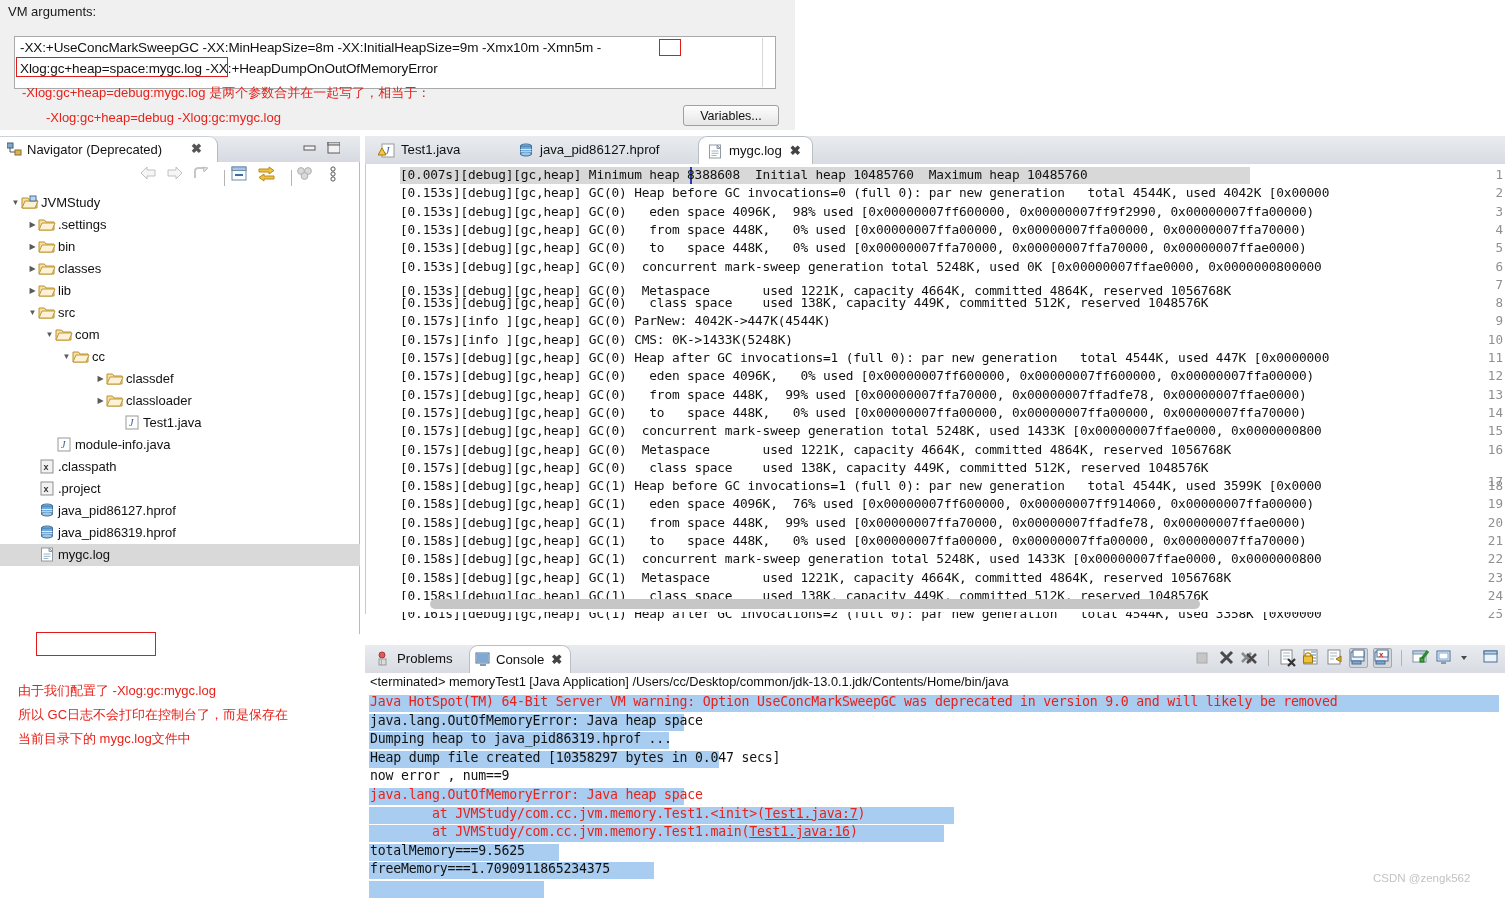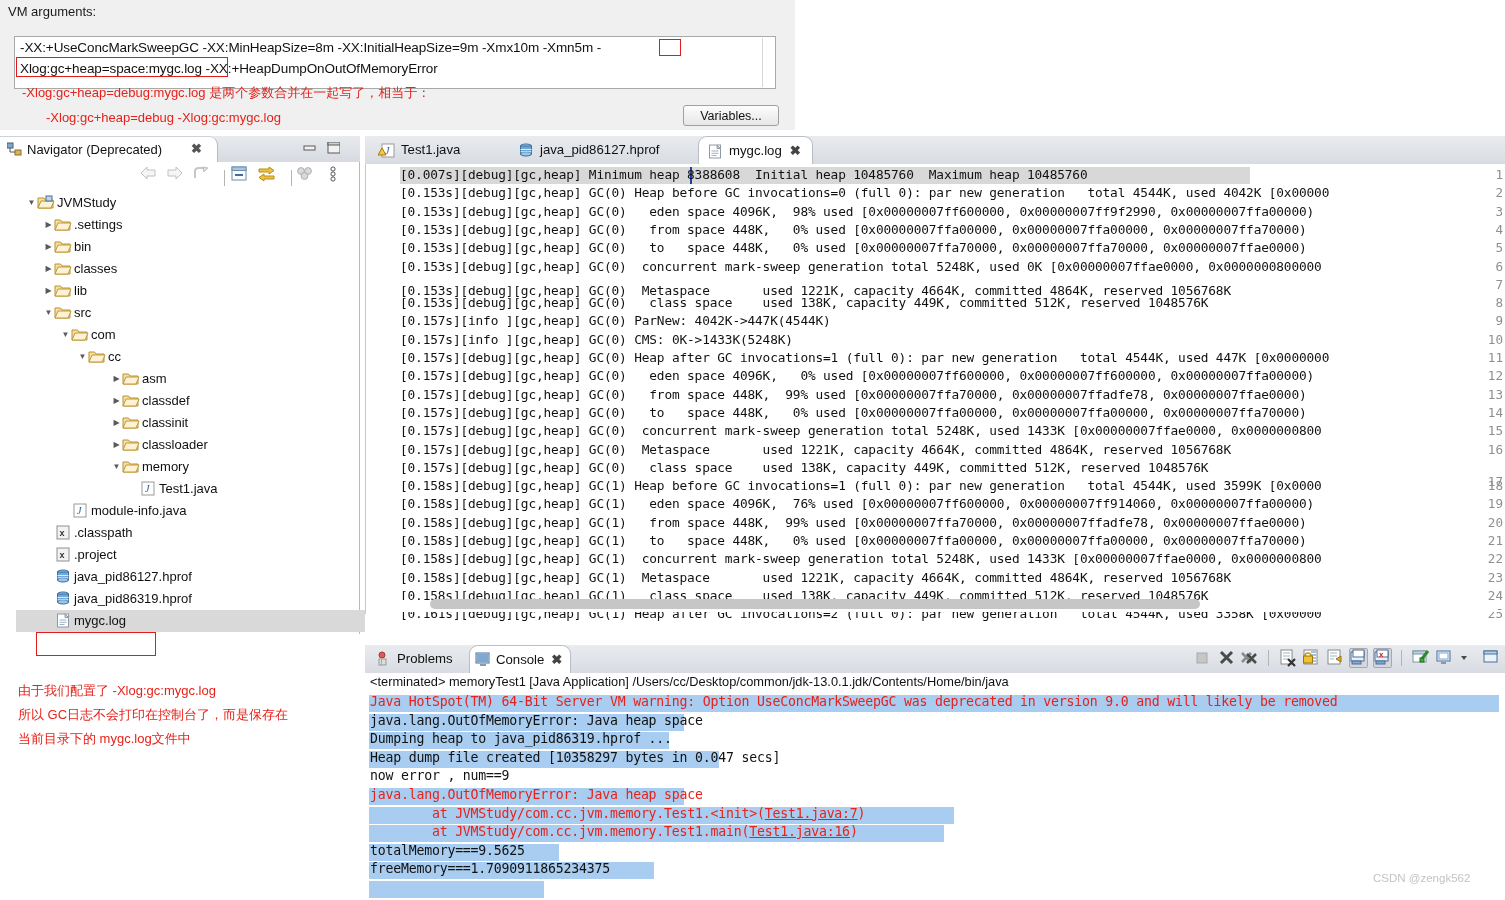--- a/index.html
+++ b/index.html
@@ -27,21 +27,21 @@
      border-right:1px solid #b6bbc2; }
   .nav-tabbg { position:absolute; left:0; top:0; width:360px; height:26px;
      background:linear-gradient(#e8eaee,#d6dae1); }
   .nav-tab { position:absolute; left:0; top:0; width:218px; height:26px;
      background:#fff; border-top-right-radius:9px; border-right:1px solid #b6bbc2;
      border-top:1px solid #cdd2d8; }
   .nav-tab-title { position:absolute; left:27px; top:5px; font-size:13px; color:#111; white-space:nowrap;}
   .nav-tab-close { position:absolute; left:191px; top:4px; font-size:13px; color:#555; font-weight:bold;}
   .nav-minmax { position:absolute; top:6px; width:13px; height:12px; }
   .nav-toolbar { position:absolute; left:0px; top:28px; width:360px; height:26px; }
-  .nav-tree { position:absolute; left:16px; top:56px; width:360px; right:0; font-size:13px; color:#111; }
+  .nav-tree { position:absolute; left:0; top:56px; width:360px; right:0; font-size:13px; color:#111; }
   .t-row { position:relative; height:22px; line-height:22px; white-space:nowrap; }
   .t-row.sel { background:#d9d9d9; }
   .arrow { display:inline-block; width:11px; text-align:center; font-size:8px; color:#5a5a5a; vertical-align:2px;}
   .ico { display:inline-block; width:18px; height:15px; vertical-align:-3px; }
   .tlabel { margin-left:2px; }
 
   
   .editor { position:absolute; left:365px; top:136px; width:1140px; height:503px; background:#fff; }
   .ed-tabstrip { position:absolute; left:0; top:0; width:1140px; height:28px;
      background:linear-gradient(#e9ebef,#d8dce2); }
@@ -188,37 +188,25 @@
             <path d="M1 3 h5.5 l1.5 2 H16 v8 H1 Z" fill="#f6dfa6" stroke="#b9922f"></path>
             <path d="M1 13 L4 6 H17 L14 13 Z" fill="#fdf2d6" stroke="#c09a34"></path>
           </svg><span class="tlabel">com</span></div>
         <div class="t-row"><span style="display: inline-block; width: 61px;"></span><span class="arrow">▼</span><svg width="18" height="15" class="ico">
             <path d="M1 3 h5.5 l1.5 2 H16 v8 H1 Z" fill="#f6dfa6" stroke="#b9922f"></path>
             <path d="M1 13 L4 6 H17 L14 13 Z" fill="#fdf2d6" stroke="#c09a34"></path>
           </svg><span class="tlabel">cc</span></div>
         <div class="t-row"><span style="display: inline-block; width: 95px;"></span><span class="arrow">▶</span><svg width="18" height="15" class="ico">
             <path d="M1 3 h5.5 l1.5 2 H16 v8 H1 Z" fill="#f6dfa6" stroke="#b9922f"></path>
             <path d="M1 13 L4 6 H17 L14 13 Z" fill="#fdf2d6" stroke="#c09a34"></path>
-          </svg><span class="tlabel">asm</span></div>
-        <div class="t-row"><span style="display: inline-block; width: 95px;"></span><span class="arrow">▶</span><svg width="18" height="15" class="ico">
-            <path d="M1 3 h5.5 l1.5 2 H16 v8 H1 Z" fill="#f6dfa6" stroke="#b9922f"></path>
-            <path d="M1 13 L4 6 H17 L14 13 Z" fill="#fdf2d6" stroke="#c09a34"></path>
           </svg><span class="tlabel">classdef</span></div>
         <div class="t-row"><span style="display: inline-block; width: 95px;"></span><span class="arrow">▶</span><svg width="18" height="15" class="ico">
             <path d="M1 3 h5.5 l1.5 2 H16 v8 H1 Z" fill="#f6dfa6" stroke="#b9922f"></path>
             <path d="M1 13 L4 6 H17 L14 13 Z" fill="#fdf2d6" stroke="#c09a34"></path>
-          </svg><span class="tlabel">classinit</span></div>
-        <div class="t-row"><span style="display: inline-block; width: 95px;"></span><span class="arrow">▶</span><svg width="18" height="15" class="ico">
-            <path d="M1 3 h5.5 l1.5 2 H16 v8 H1 Z" fill="#f6dfa6" stroke="#b9922f"></path>
-            <path d="M1 13 L4 6 H17 L14 13 Z" fill="#fdf2d6" stroke="#c09a34"></path>
           </svg><span class="tlabel">classloader</span></div>
-        <div class="t-row"><span style="display: inline-block; width: 95px;"></span><span class="arrow">▼</span><svg width="18" height="15" class="ico">
-            <path d="M1 3 h5.5 l1.5 2 H16 v8 H1 Z" fill="#f6dfa6" stroke="#b9922f"></path>
-            <path d="M1 13 L4 6 H17 L14 13 Z" fill="#fdf2d6" stroke="#c09a34"></path>
-          </svg><span class="tlabel">memory</span></div>
         <div class="t-row"><span style="display: inline-block; width: 112px;"></span><span class="arrow"></span><svg width="18" height="15" class="ico">
             <rect x="3" y="1" width="12" height="13" fill="#fff" stroke="#9a9a9a"></rect>
             <text x="6" y="11" font-size="10" fill="#2f5d9e" font-family="serif" font-style="italic">J</text>
           </svg><span class="tlabel">Test1.java</span></div>
         <div class="t-row"><span style="display: inline-block; width: 44px;"></span><span class="arrow"></span><svg width="18" height="15" class="ico">
             <rect x="3" y="1" width="12" height="13" fill="#fff" stroke="#9a9a9a"></rect>
             <text x="6" y="11" font-size="10" fill="#2f5d9e" font-family="serif" font-style="italic">J</text>
           </svg><span class="tlabel">module-info.java</span></div>
         <div class="t-row"><span style="display: inline-block; width: 27px;"></span><span class="arrow"></span><svg width="18" height="15" class="ico">
             <rect x="3" y="1" width="12" height="13" fill="#f2f2f2" stroke="#8f8f8f"></rect>

